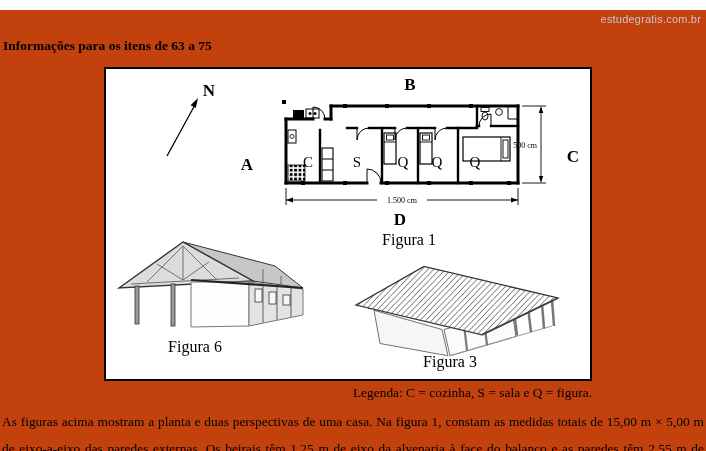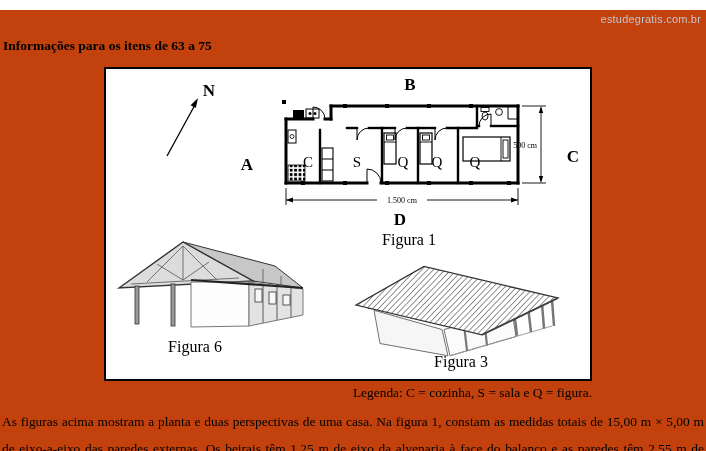--- a/index.html
+++ b/index.html
@@ -7,21 +7,21 @@
         font-family:"Liberation Serif",serif;color:#000;margin-top:10px;}
   .abs{position:absolute;}
   .watermark{top:3px;right:5px;font-family:"Liberation Sans",sans-serif;
              font-size:11px;color:#c6c6cb;letter-spacing:.2px;}
   .heading{top:28px;left:3px;font-size:13.5px;font-weight:bold;}
   .figure-box{left:104px;top:57px;width:488px;height:314px;border:2px solid #000;
               box-sizing:border-box;background:#fff;}
   .caption{font-size:16px;text-align:center;}
   .cap1{left:359px;top:221px;width:100px;}
   .cap2{left:140px;top:328px;width:110px;}
-  .cap3{left:406px;top:343px;width:110px;}
+  .cap3{left:395px;top:343px;width:110px;}
   .legend{top:375px;left:292px;width:300px;text-align:right;font-size:13.4px;}
   .body-text{top:398px;left:2px;width:702px;font-size:13.4px;line-height:27px;
              text-align:justify;}
   svg{position:absolute;overflow:visible;}
   svg text{font-family:"Liberation Serif",serif;}
   .facade{font-size:17px;font-weight:bold;}
   .room{font-size:15px;}
   .dim{font-size:8px;}
   .north{font-size:17px;font-weight:bold;}
 </style>

